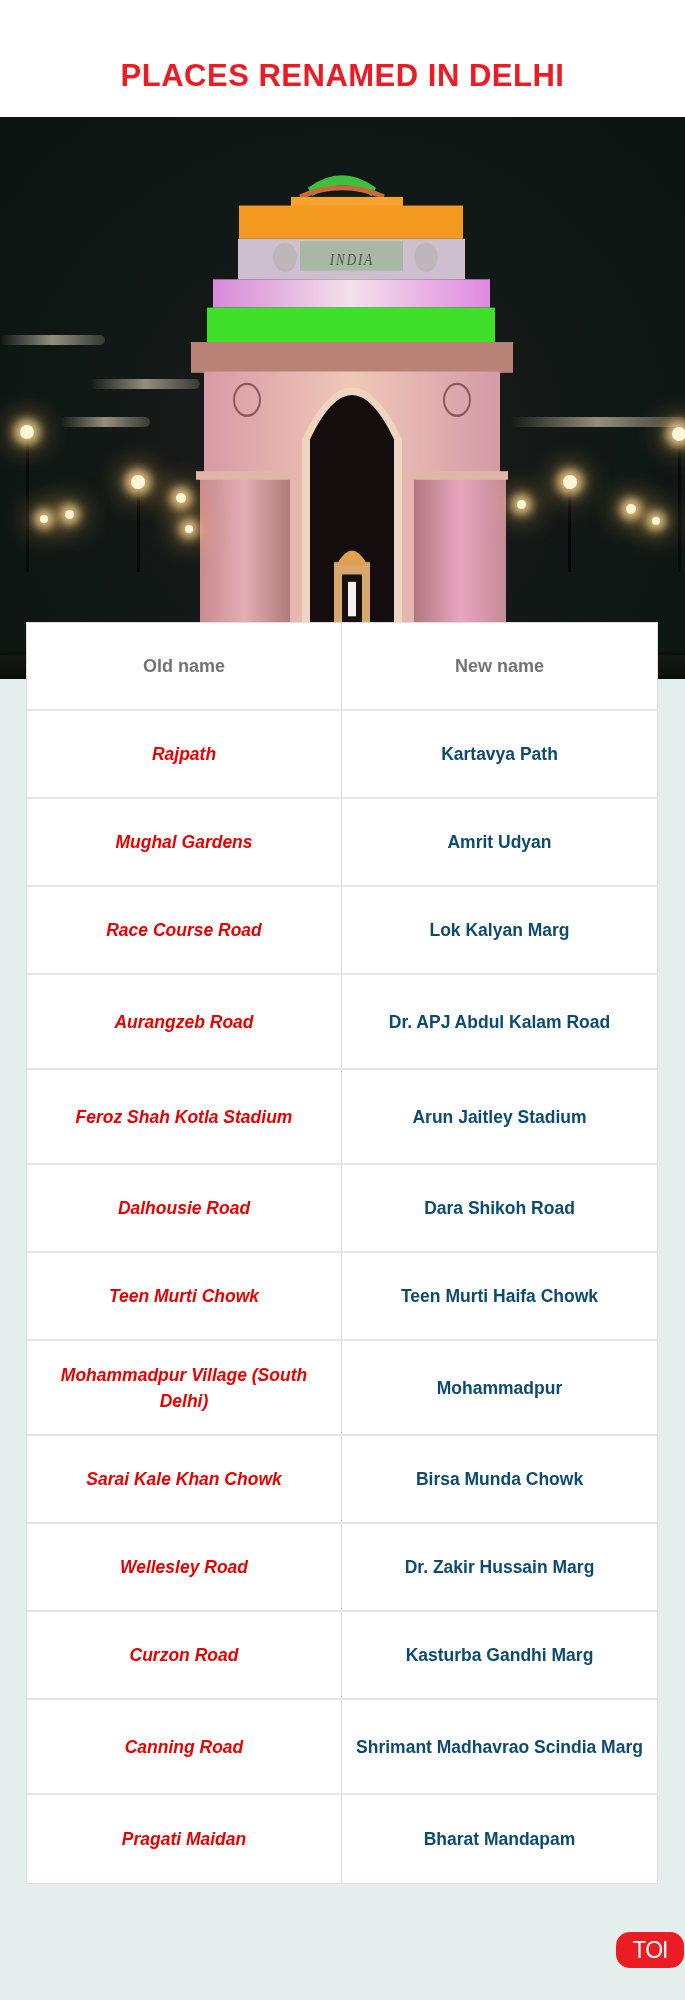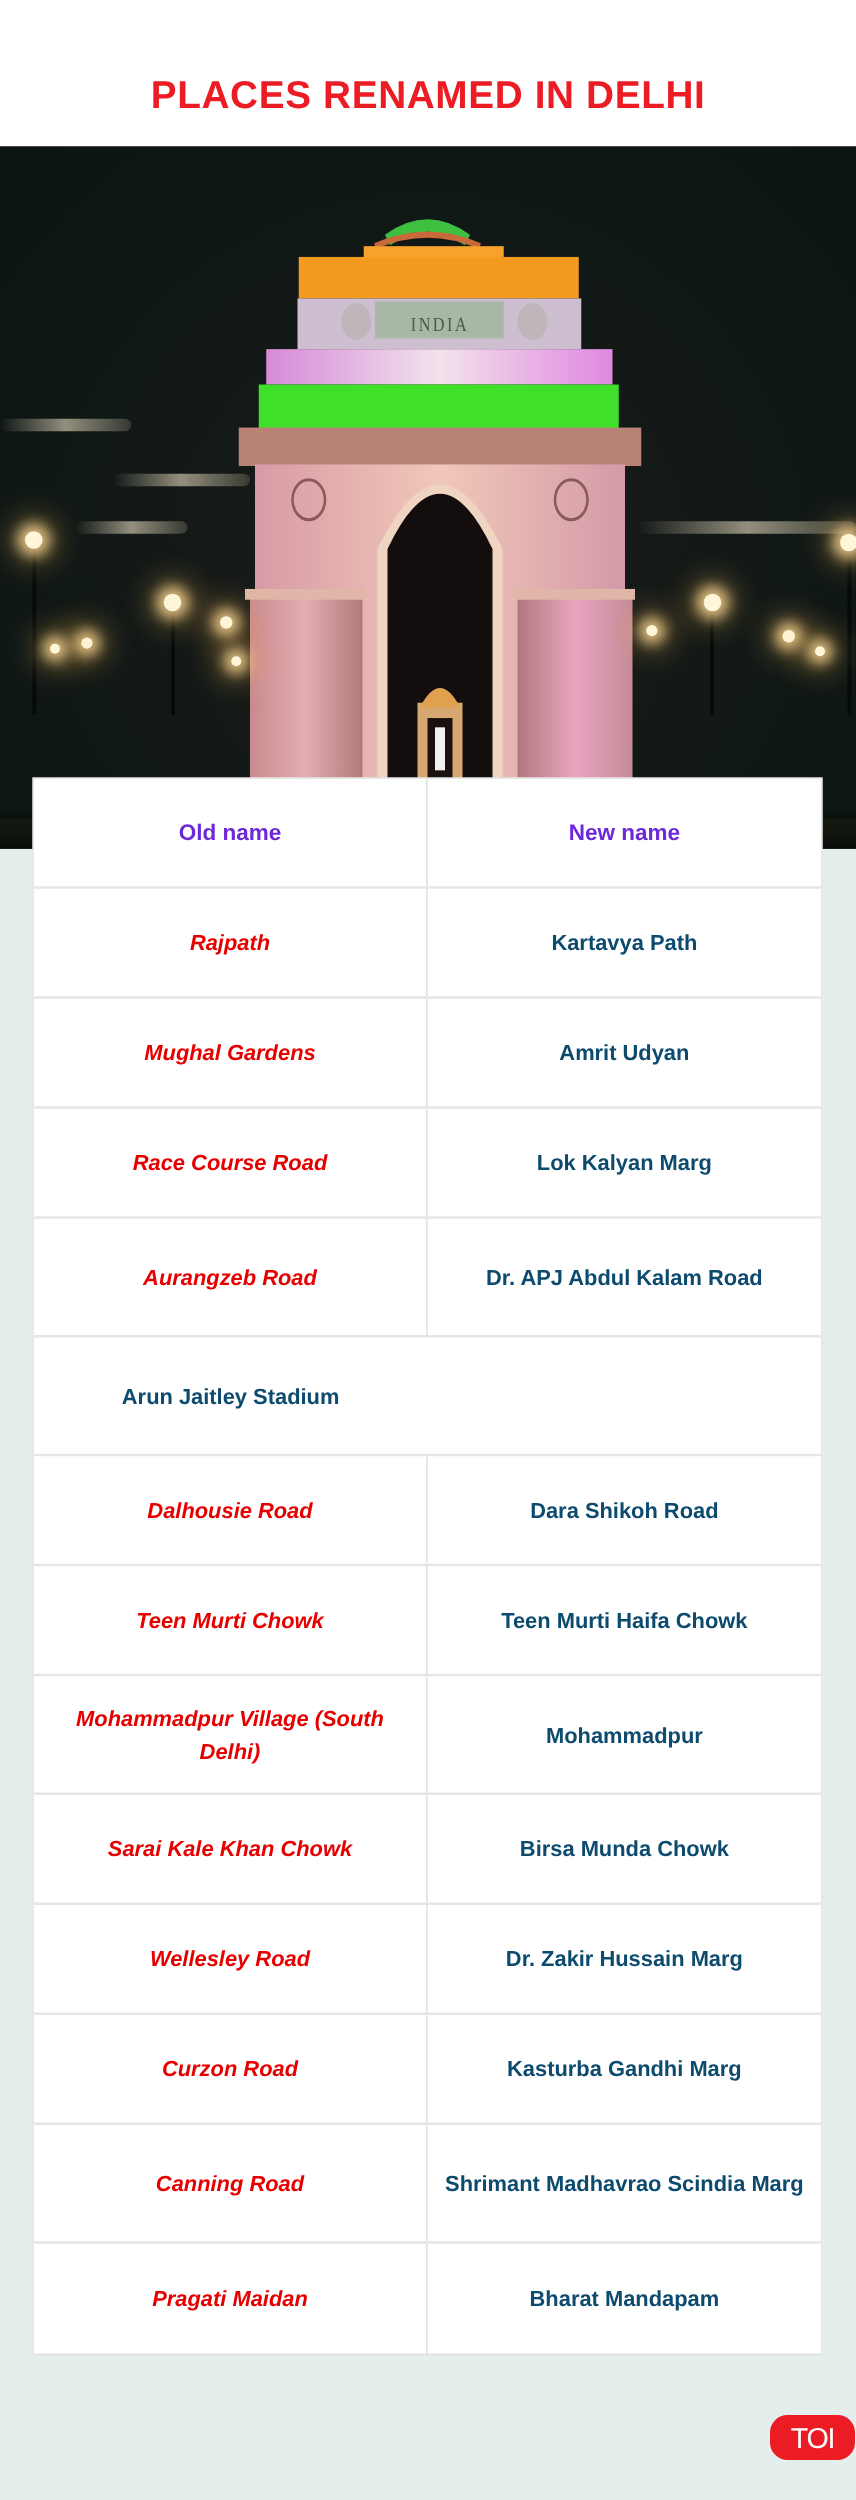--- a/index.html
+++ b/index.html
@@ -15,20 +15,21 @@
       display: flex; align-items: center; justify-content: center;
     }
     .title {
       color: #ec1c24; font-weight: 700; font-size: 31px; letter-spacing: 0.5px;
       margin-top: 16px;
     }
     .hero {
       position: absolute; left: 0; top: 117px; width: 685px; height: 562px;
       background: radial-gradient(ellipse at 50% 60%, #1c1b1a 0%, #101816 60%, #0c1412 100%);
       overflow: hidden;
+      font-style: italic;
     }
     .hero .ground {
       position: absolute; left: 0; bottom: 0; width: 100%; height: 24px;
       background: linear-gradient(#141a10, #0a0e0a);
     }
     .gate { position: absolute; left: 0; top: 0; width: 100%; height: 100%; }
     .lamp {
       position: absolute; width: 14px; height: 14px; border-radius: 50%;
       background: #fff6da;
       box-shadow: 0 0 10px 6px rgba(255,220,150,0.8), 0 0 24px 12px rgba(255,190,90,0.35);
@@ -45,21 +46,21 @@
     }
     .row { display: flex; border-bottom: 2px solid #e6e6e6; }
     .row:last-child { border-bottom: none; }
     .cell {
       width: 50%; display: flex; align-items: center; justify-content: center;
       text-align: center; padding: 0 14px; font-weight: 700; font-size: 17.5px; line-height: 26px;
     }
     .cell.left { border-right: 1px solid #d9d9d9; }
     .row.h88 { height: 88px; }
     .row.h95 { height: 95px; }
-    .hdr .cell { color: #6d28d9; font-size: 18px; }
+    .hdr .cell { color: #737373; font-size: 18px; }
     .old { color: #e60000; font-style: italic; }
     .new { color: #0c4a6e; }
     .logo {
       position: absolute; left: 616px; top: 1932px; width: 68px; height: 36px;
       background: #ec1c24;
       display: flex; align-items: center; justify-content: center;
       color: #ffffff; font-family: Liberation Sans, sans-serif; font-size: 23px;
       letter-spacing: -1px;
       border-radius: 14px;
     }
@@ -170,20 +171,21 @@
   </div>
   <div class="row h88">
     <div class="cell left old">Race Course Road</div>
     <div class="cell new">Lok Kalyan Marg</div>
   </div>
   <div class="row h95">
     <div class="cell left old">Aurangzeb Road</div>
     <div class="cell new">Dr. APJ Abdul Kalam Road</div>
   </div>
   <div class="row h95">
+    <div class="cell left old">Feroz Shah Kotla Stadium</div>
     <div class="cell new">Arun Jaitley Stadium</div>
   </div>
   <div class="row h88">
     <div class="cell left old">Dalhousie Road</div>
     <div class="cell new">Dara Shikoh Road</div>
   </div>
   <div class="row h88">
     <div class="cell left old">Teen Murti Chowk</div>
     <div class="cell new">Teen Murti Haifa Chowk</div>
   </div>

